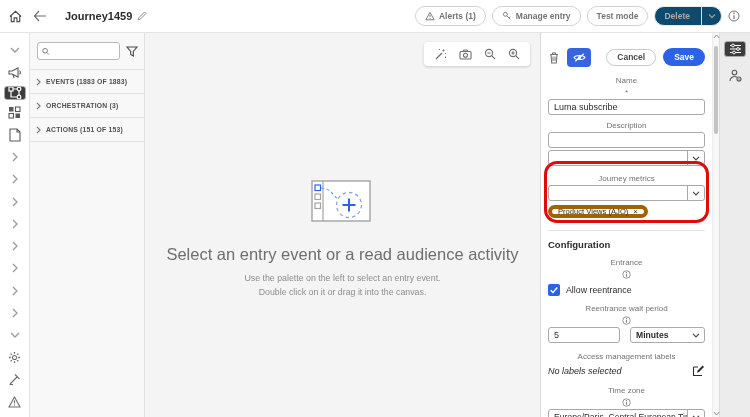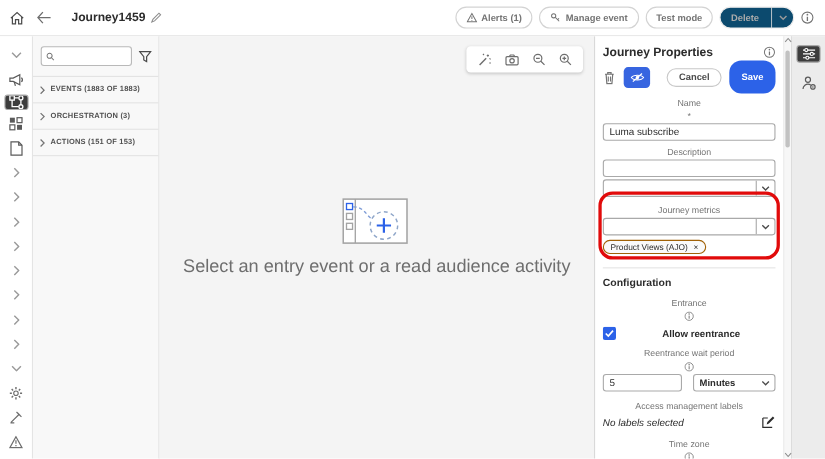--- a/index.html
+++ b/index.html
@@ -39,48 +39,48 @@
   .search-box { flex:1; height:18px; background:#fff; border:1px solid #b9b9b9; border-radius:3px; display:flex; align-items:center; padding:0 4px; gap:3px; }
   .search-box input { border:0; outline:0; width:100%; font-size:8px; background:transparent; font-family:"Liberation Sans",sans-serif; }
   .pal-sections { border-top:1px solid #e3e3e3; }
   .pal-section { height:24px; display:flex; align-items:center; gap:5px; padding:0 6px; border-bottom:1px solid #e3e3e3; cursor:pointer; }
   .pal-section-label { font-size:6.8px; font-weight:700; color:#505050; letter-spacing:.2px; }
 
   
   .canvas { flex:1; position:relative; background:#f4f4f4; min-width:0; }
   .canvas-toolbar { position:absolute; top:9px; right:10px; height:24px; background:#fff; border-radius:4px; box-shadow:0 1px 3px rgba(0,0,0,.18); display:flex; align-items:center; gap:12px; padding:0 10px; }
   .empty-state { position:absolute; top:147px; left:0; right:0; text-align:center; }
-  .empty-title { margin-top:8px; font-size:16.5px; color:#6e6e6e; font-weight:400; }
+  .empty-title { margin-top:20px; font-size:16.5px; color:#6e6e6e; font-weight:400; }
   .empty-hint { margin-top:8px; font-size:8.8px; color:#8d8d8d; line-height:1.55; }
 
   
   .props { width:172px; flex:0 0 172px; background:#fff; border-left:1px solid #d9d9d9; padding:8px 7px 0 7px; overflow:hidden; font-size:8.3px; }
   .props-title-row { display:flex; align-items:center; height:13px; }
   .props-title { font-size:11px; font-weight:700; color:#2c2c2c; }
   .props-title-row .info-ic { margin-left:auto; }
   .props-actions { display:flex; align-items:center; margin-top:6px; height:20px; gap:7px; }
   .sq-btn { width:24px; height:19px; border-radius:4px; display:flex; align-items:center; justify-content:center; cursor:pointer; }
   .sq-btn.blue { background:#3765e0; }
   .props-actions .spacer { flex:1; }
   .btn-cancel { height:17px; padding:0 10px; border:1px solid #c8c8c8; border-radius:11px; background:#fff; font-size:8.5px; font-weight:700; color:#4b4b4b; cursor:pointer; }
-  .btn-save { height:30px; padding:0 11px; border:0; border-radius:11px; background:#2c62e8; font-size:8.5px; font-weight:700; color:#fff; cursor:pointer; }
+  .btn-save { height:18px; padding:0 11px; border:0; border-radius:11px; background:#2c62e8; font-size:8.5px; font-weight:700; color:#fff; cursor:pointer; }
   .f-label { margin-top:9px; font-size:8px; color:#747474; display:flex; align-items:center; gap:3px;flex-direction:column; }
   .f-label.mt6 { margin-top:6px; }
   .t-input { margin-top:2px; height:16px; width:100%; border:1px solid #a9a9a9; border-radius:3px; background:#fff; font-size:9px; color:#2c2c2c; padding:0 5px; font-family:"Liberation Sans",sans-serif; outline:none; }
   .sel { margin-top:2px; height:16px; border:1px solid #a9a9a9; border-radius:3px; background:#fff; display:flex; align-items:center; cursor:pointer; overflow:hidden; }
   .sel .sel-val { flex:1; padding:0 5px; font-size:8.6px; color:#2c2c2c; white-space:nowrap; overflow:hidden; }
   .sel .sel-btn { width:17px; align-self:stretch; display:flex; align-items:center; justify-content:center; border-left:1px solid #a9a9a9; }
   .sel .sel-btn.noborder { border-left:0; }
   .metrics-wrap { position:relative; padding:1px 0 4px; }
   .red-annotation { position:absolute; inset:-5px -4px -1px -4px; border:3px solid #e10b0b; border-radius:13px; pointer-events:none; }
-  .chip { display:inline-flex; align-items:center; gap:5px; margin-top:4px; height:13px; padding:0 6px; border:1px solid #a16207; border-radius:7px; background:#fafafa; font-size:7.6px; color:#2c2c2c; cursor:pointer; }
+  .chip { display:inline-flex; align-items:center; gap:5px; margin-top:4px; height:13px; padding:0 6px; border:4px solid #a16207; border-radius:7px; background:#fafafa; font-size:7.6px; color:#2c2c2c; cursor:pointer; }
   .hr { margin-top:8px; border-top:1px solid #e4e4e4; }
   .cfg-heading { margin-top:8px; font-size:9.5px; font-weight:700; color:#2c2c2c; }
   .chk-row { display:flex; align-items:center; gap:6px; margin-top:5px; cursor:pointer; }
-  .chk-label { font-size:8.8px; font-weight:700; color:#2c2c2c;margin-left:36px; }
+  .chk-label { font-size:8.8px; font-weight:400; color:#2c2c2c; }
   .wait-row { display:flex; gap:10px; margin-top:0; }
   .wait-row .t-input { width:72px; }
   .wait-row .sel { flex:1; margin-top:2px; }
   .labels-row { display:flex; align-items:center; margin-top:3px; }
   .no-labels { font-style:italic; font-size:9px; color:#2c2c2c; }
   .labels-row .icon-btn { margin-left:auto; }
 
   
   .v-scroll { width:7px; flex:0 0 7px; background:#f7f7f7; border-left:1px solid #ececec; position:relative; }
   .v-thumb { position:absolute; left:1px; top:13px; width:4px; height:88px; background:#c2c2c2; border-radius:2px; }
@@ -126,21 +126,21 @@
             <path d="M6 1 L11 10 H1 Z" fill="none" stroke="#747474" stroke-width="1.1"></path>
             <path d="M6 4 V7 M6 8 V9" stroke="#747474" stroke-width="1.1"></path>
           </svg>
         <span>Alerts (1)</span>
       </button>
       <button class="pill-btn">
         <svg width="10" height="10" viewBox="0 0 12 12">
             <circle cx="4" cy="4" r="2.3" fill="none" stroke="#747474" stroke-width="1.1"></circle>
             <path d="M5.8 5.8 L10 10 M8.3 8.3 L9.8 6.8" fill="none" stroke="#747474" stroke-width="1.1"></path>
           </svg>
-        <span>Manage event</span>
+        <span>Manage entry</span>
       </button>
       <button class="pill-btn">
         <span>Test mode</span>
       </button>
       <button class="pill-btn disabledish">
         <span>Delete</span>
         <span class="split-chevron">
           <svg width="8" height="6" viewBox="0 0 8 6">
               <path d="M1 1.5 L4 4.5 L7 1.5" fill="none" stroke="#9a9a9a" stroke-width="1.3"></path>
             </svg>
@@ -330,34 +330,28 @@
           <rect x="1" y="1" width="58" height="40" fill="#fff" stroke="#a3a3a3" stroke-width="1.4"></rect>
           <line x1="12" y1="1" x2="12" y2="41" stroke="#a3a3a3" stroke-width="1.2"></line>
           <rect x="4" y="5" width="5.5" height="5.5" fill="none" stroke="#2c62e8" stroke-width="1.2"></rect>
           <rect x="4" y="14" width="5.5" height="5.5" fill="none" stroke="#a3a3a3" stroke-width="1.2"></rect>
           <rect x="4" y="23" width="5.5" height="5.5" fill="none" stroke="#a3a3a3" stroke-width="1.2"></rect>
           <path d="M10 8 C 20 8, 22 16, 27 19" fill="none" stroke="#7d9bd6" stroke-width="1.2" stroke-dasharray="3 2.5"></path>
           <circle cx="38" cy="25" r="12.5" fill="#fff" stroke="#8fa6c9" stroke-width="1.3" stroke-dasharray="3.5 3"></circle>
           <path d="M38 18.5 V31.5 M31.5 25 H44.5" stroke="#2c62e8" stroke-width="2"></path>
         </svg>
         <div class="empty-title">Select an entry event or a read audience activity</div>
+        <div class="empty-hint">
+          <div>Use the palette on the left to select an entry event.</div>
+          <div>Double click on it or drag it into the canvas.</div>
+        </div>
       </div>
     </main>
 
     <section class="props">
-      <div class="props-title-row">
-        <span class="props-title">Journey Properties</span>
-        <span class="icon-btn info-ic">
-          <svg width="11" height="11" viewBox="0 0 12 12">
-              <circle cx="6" cy="6" r="5" fill="none" stroke="#747474" stroke-width="1"></circle>
-              <path d="M6 5.2 V9" stroke="#747474" stroke-width="1.2"></path>
-              <circle cx="6" cy="3.4" r=".8" fill="#747474"></circle>
-            </svg>
-        </span>
-      </div>
 
       <div class="props-actions">
         <span class="icon-btn">
           <svg width="12" height="13" viewBox="0 0 12 13">
               <path d="M2 3.5 H10 M4.5 3.5 V2 H7.5 V3.5 M3 3.5 L3.7 12 H8.3 L9 3.5" fill="none" stroke="#747474" stroke-width="1.1"></path>
               <path d="M5 5.5 V10 M7 5.5 V10" stroke="#747474" stroke-width="1"></path>
             </svg>
         </span>
         <span class="sq-btn blue">
           <svg width="13" height="11" viewBox="0 0 14 11">

